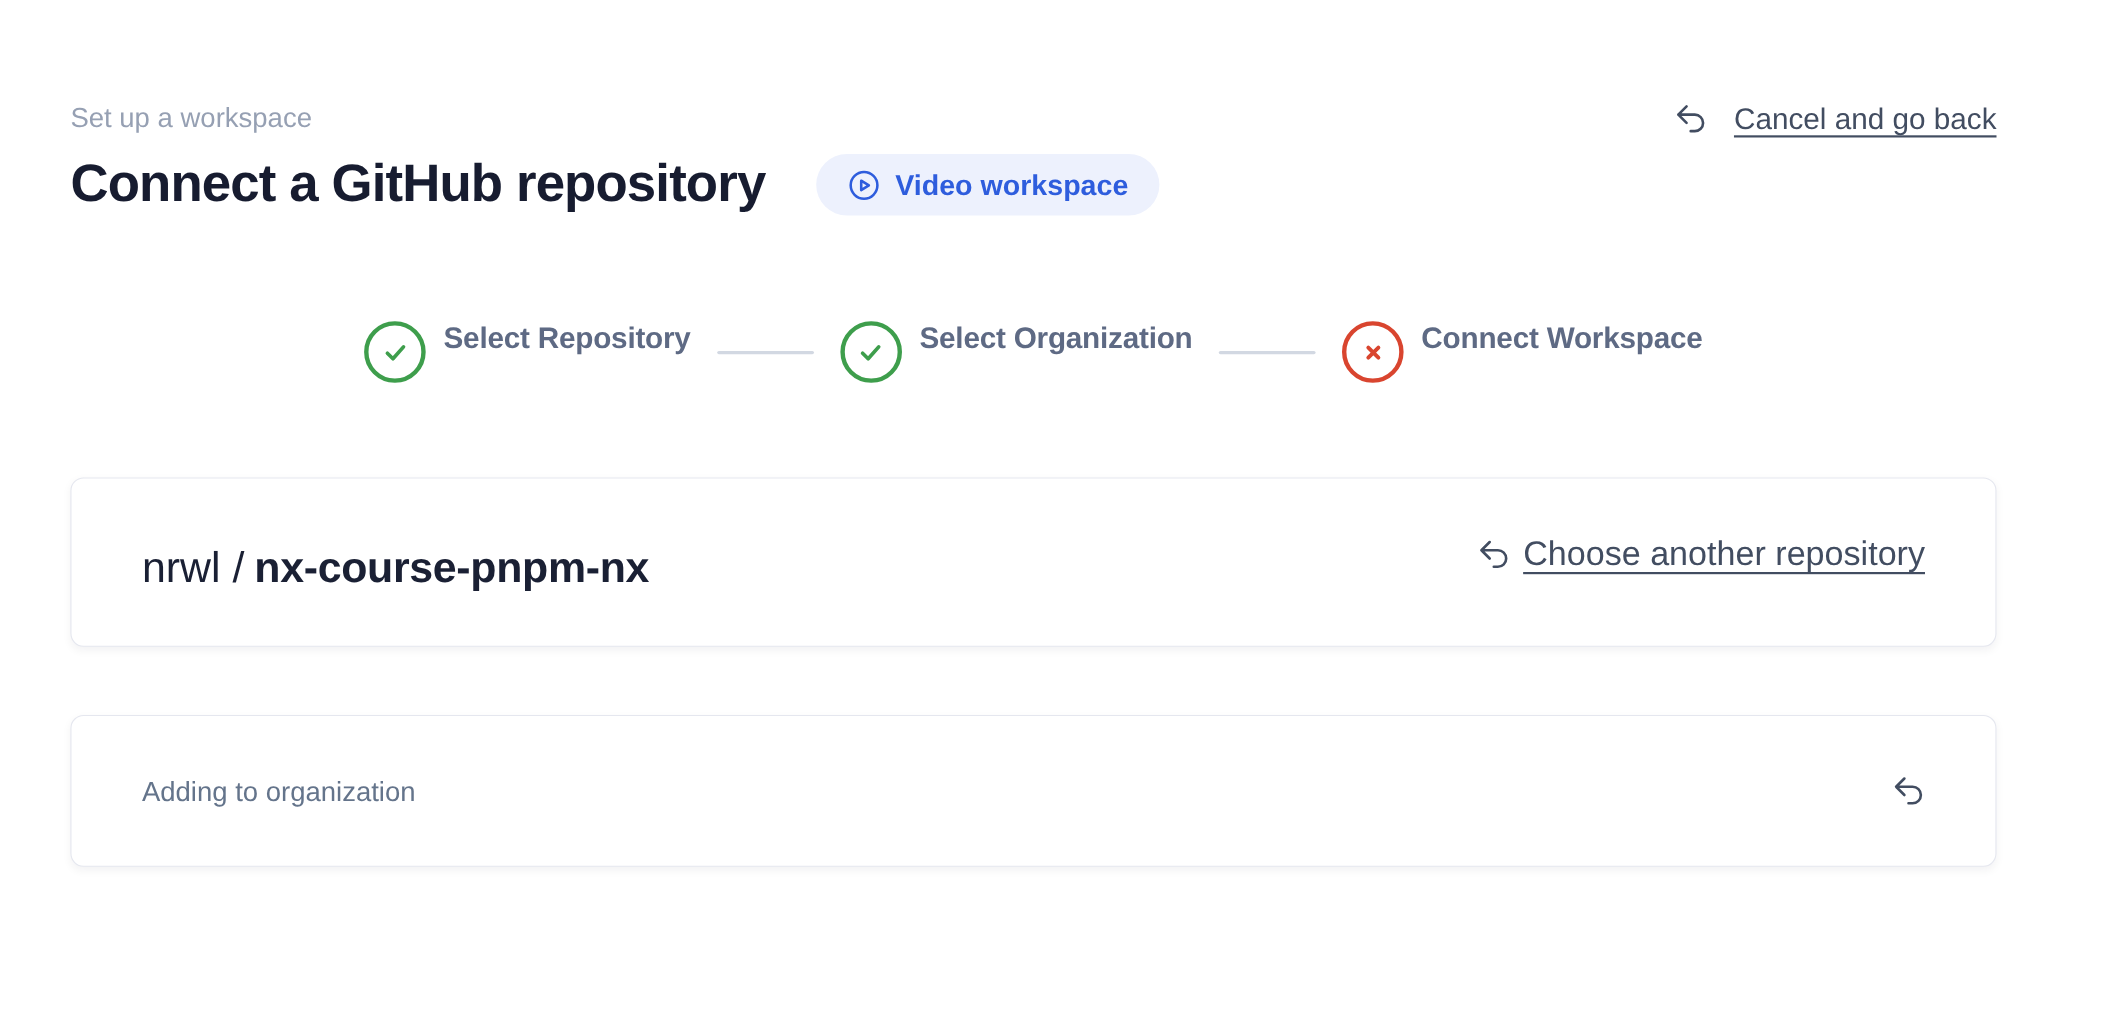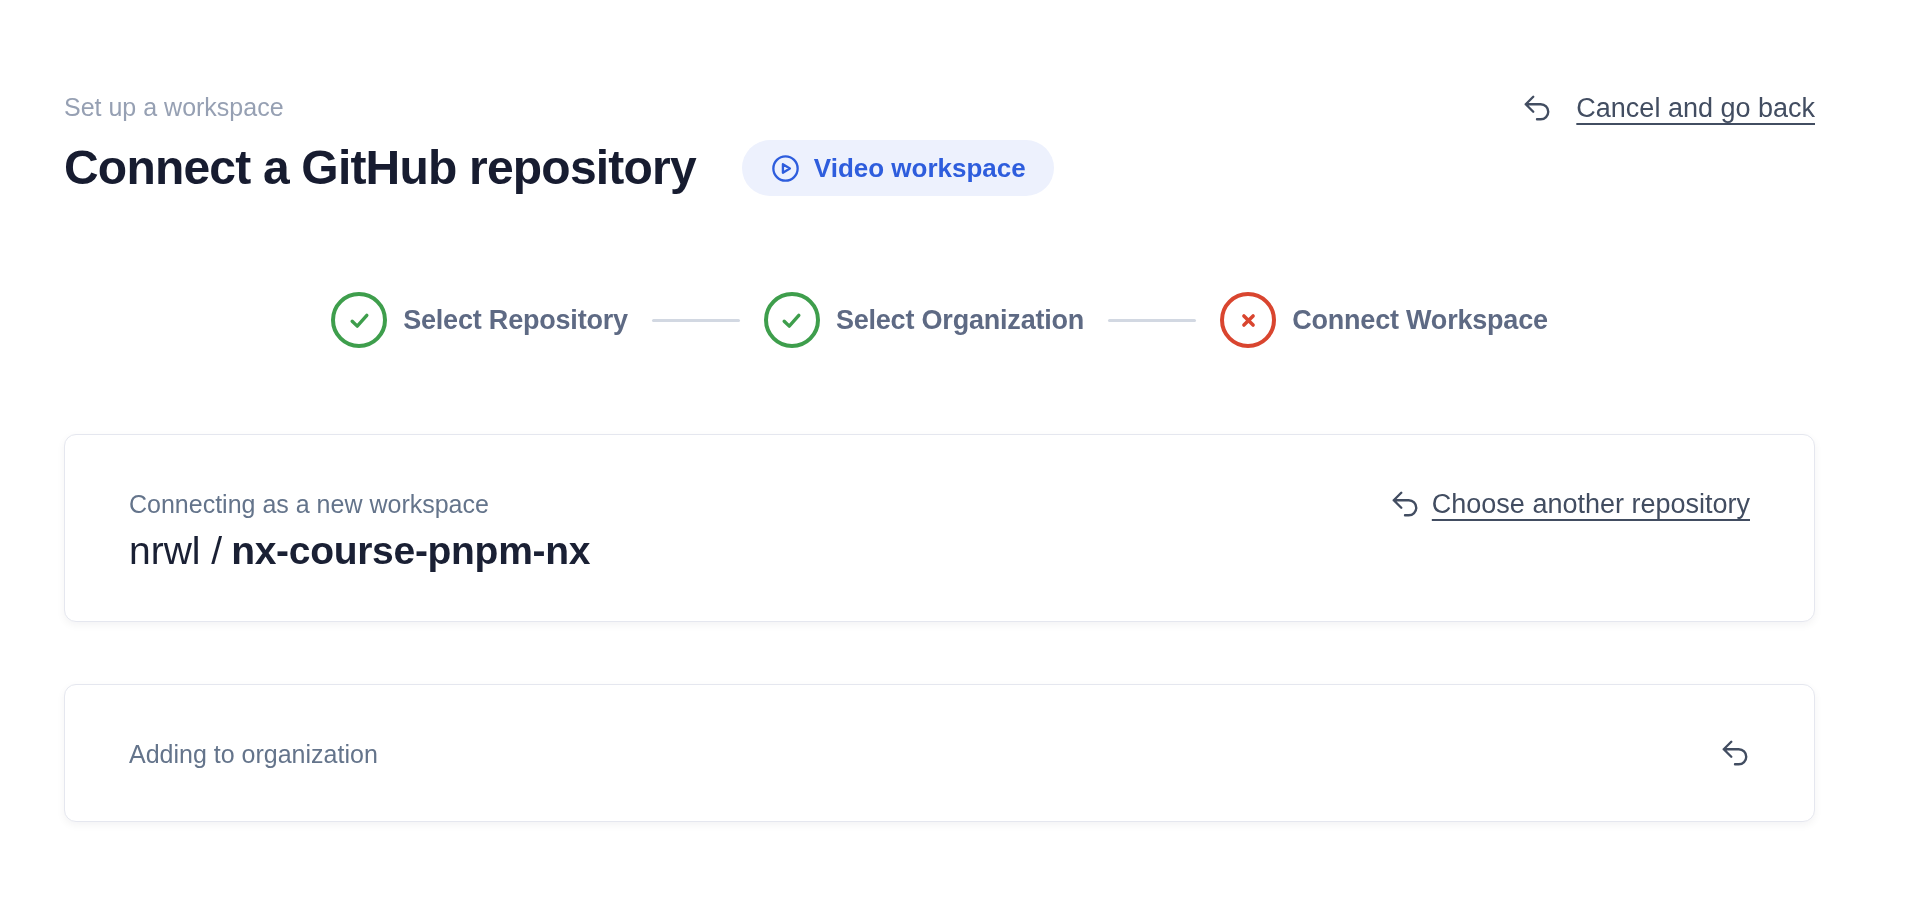--- a/index.html
+++ b/index.html
@@ -35,21 +35,21 @@
     font-size: 26px; font-weight: 700;
     display: inline-flex; align-items: center; gap: 13px; padding: 0 28px;
     cursor: pointer;
   }
 
   
   .stepper {
     margin-top: 94px;
     display: flex; align-items: center; justify-content: center;
   }
-  .step { display: flex; align-items: center; }
+  .step { display: flex; }
   .step-circle {
     width: 56px; height: 56px; border-radius: 50%;
     display: flex; align-items: center; justify-content: center;
     background: #ffffff; flex: none;
   }
   .step-circle.ok    { border: 4px solid #3e9e4c; color: #3e9e4c; }
   .step-circle.error { border: 4px solid #d9452f; color: #d9452f; }
   .step-label {
     margin-left: 16px; font-size: 27px; font-weight: 700; color: #5e6a84;
     letter-spacing: -0.2px;
@@ -67,21 +67,21 @@
     display: flex; justify-content: space-between; align-items: flex-start;
   }
   .card-repository { margin-top: 86px; }
   .card-organization { margin-top: 62px; }
   .card-label { font-size: 25px; line-height: 34px; color: #64748b; }
   .card-value { margin-top: 10px; font-size: 39px; line-height: 40px; color: #1a2034; text-align: center; }
   .value-prefix { font-weight: 400; margin-right: 9px; }
   .value-strong { font-weight: 700; letter-spacing: -0.3px; }
   .card-action {
     display: inline-flex; align-items: center; gap: 12px;
-    color: #424d61; font-size: 27px; line-height: 32px; text-decoration: none;
+    color: #424d61; font-size: 31px; line-height: 32px; text-decoration: none;
     margin-top: 1px; cursor: pointer;
   }
 
   svg { display: block; }
 </style>
 </head>
 <body>
 
 <div class="page">
 
@@ -139,21 +139,20 @@
         <svg width="25" height="25" viewBox="0 0 24 24" fill="none" stroke="#d9452f" stroke-width="3.4" stroke-linecap="round">
           <path d="M7.6 7.6 16.4 16.4M16.4 7.6 7.6 16.4"></path>
         </svg>
       </span>
       <span class="step-label">Connect Workspace</span>
     </div>
   </nav>
 
   <section class="card card-repository">
     <div class="card-left">
-      <div class="card-label">Connecting as a new workspace</div>
       <div class="card-value">
         <span class="value-prefix">nrwl /</span><span class="value-strong">nx-course-pnpm-nx</span>
       </div>
     </div>
     <a class="text-link card-action">
       <span class="icon">
         <svg width="30" height="30" viewBox="0 0 24 24" fill="none" stroke="#424d61" stroke-width="1.9" stroke-linecap="round" stroke-linejoin="round">
           <path d="M9 15 3 9m0 0 6-6M3 9h12a6 6 0 0 1 0 12h-3"></path>
         </svg>
       </span>

